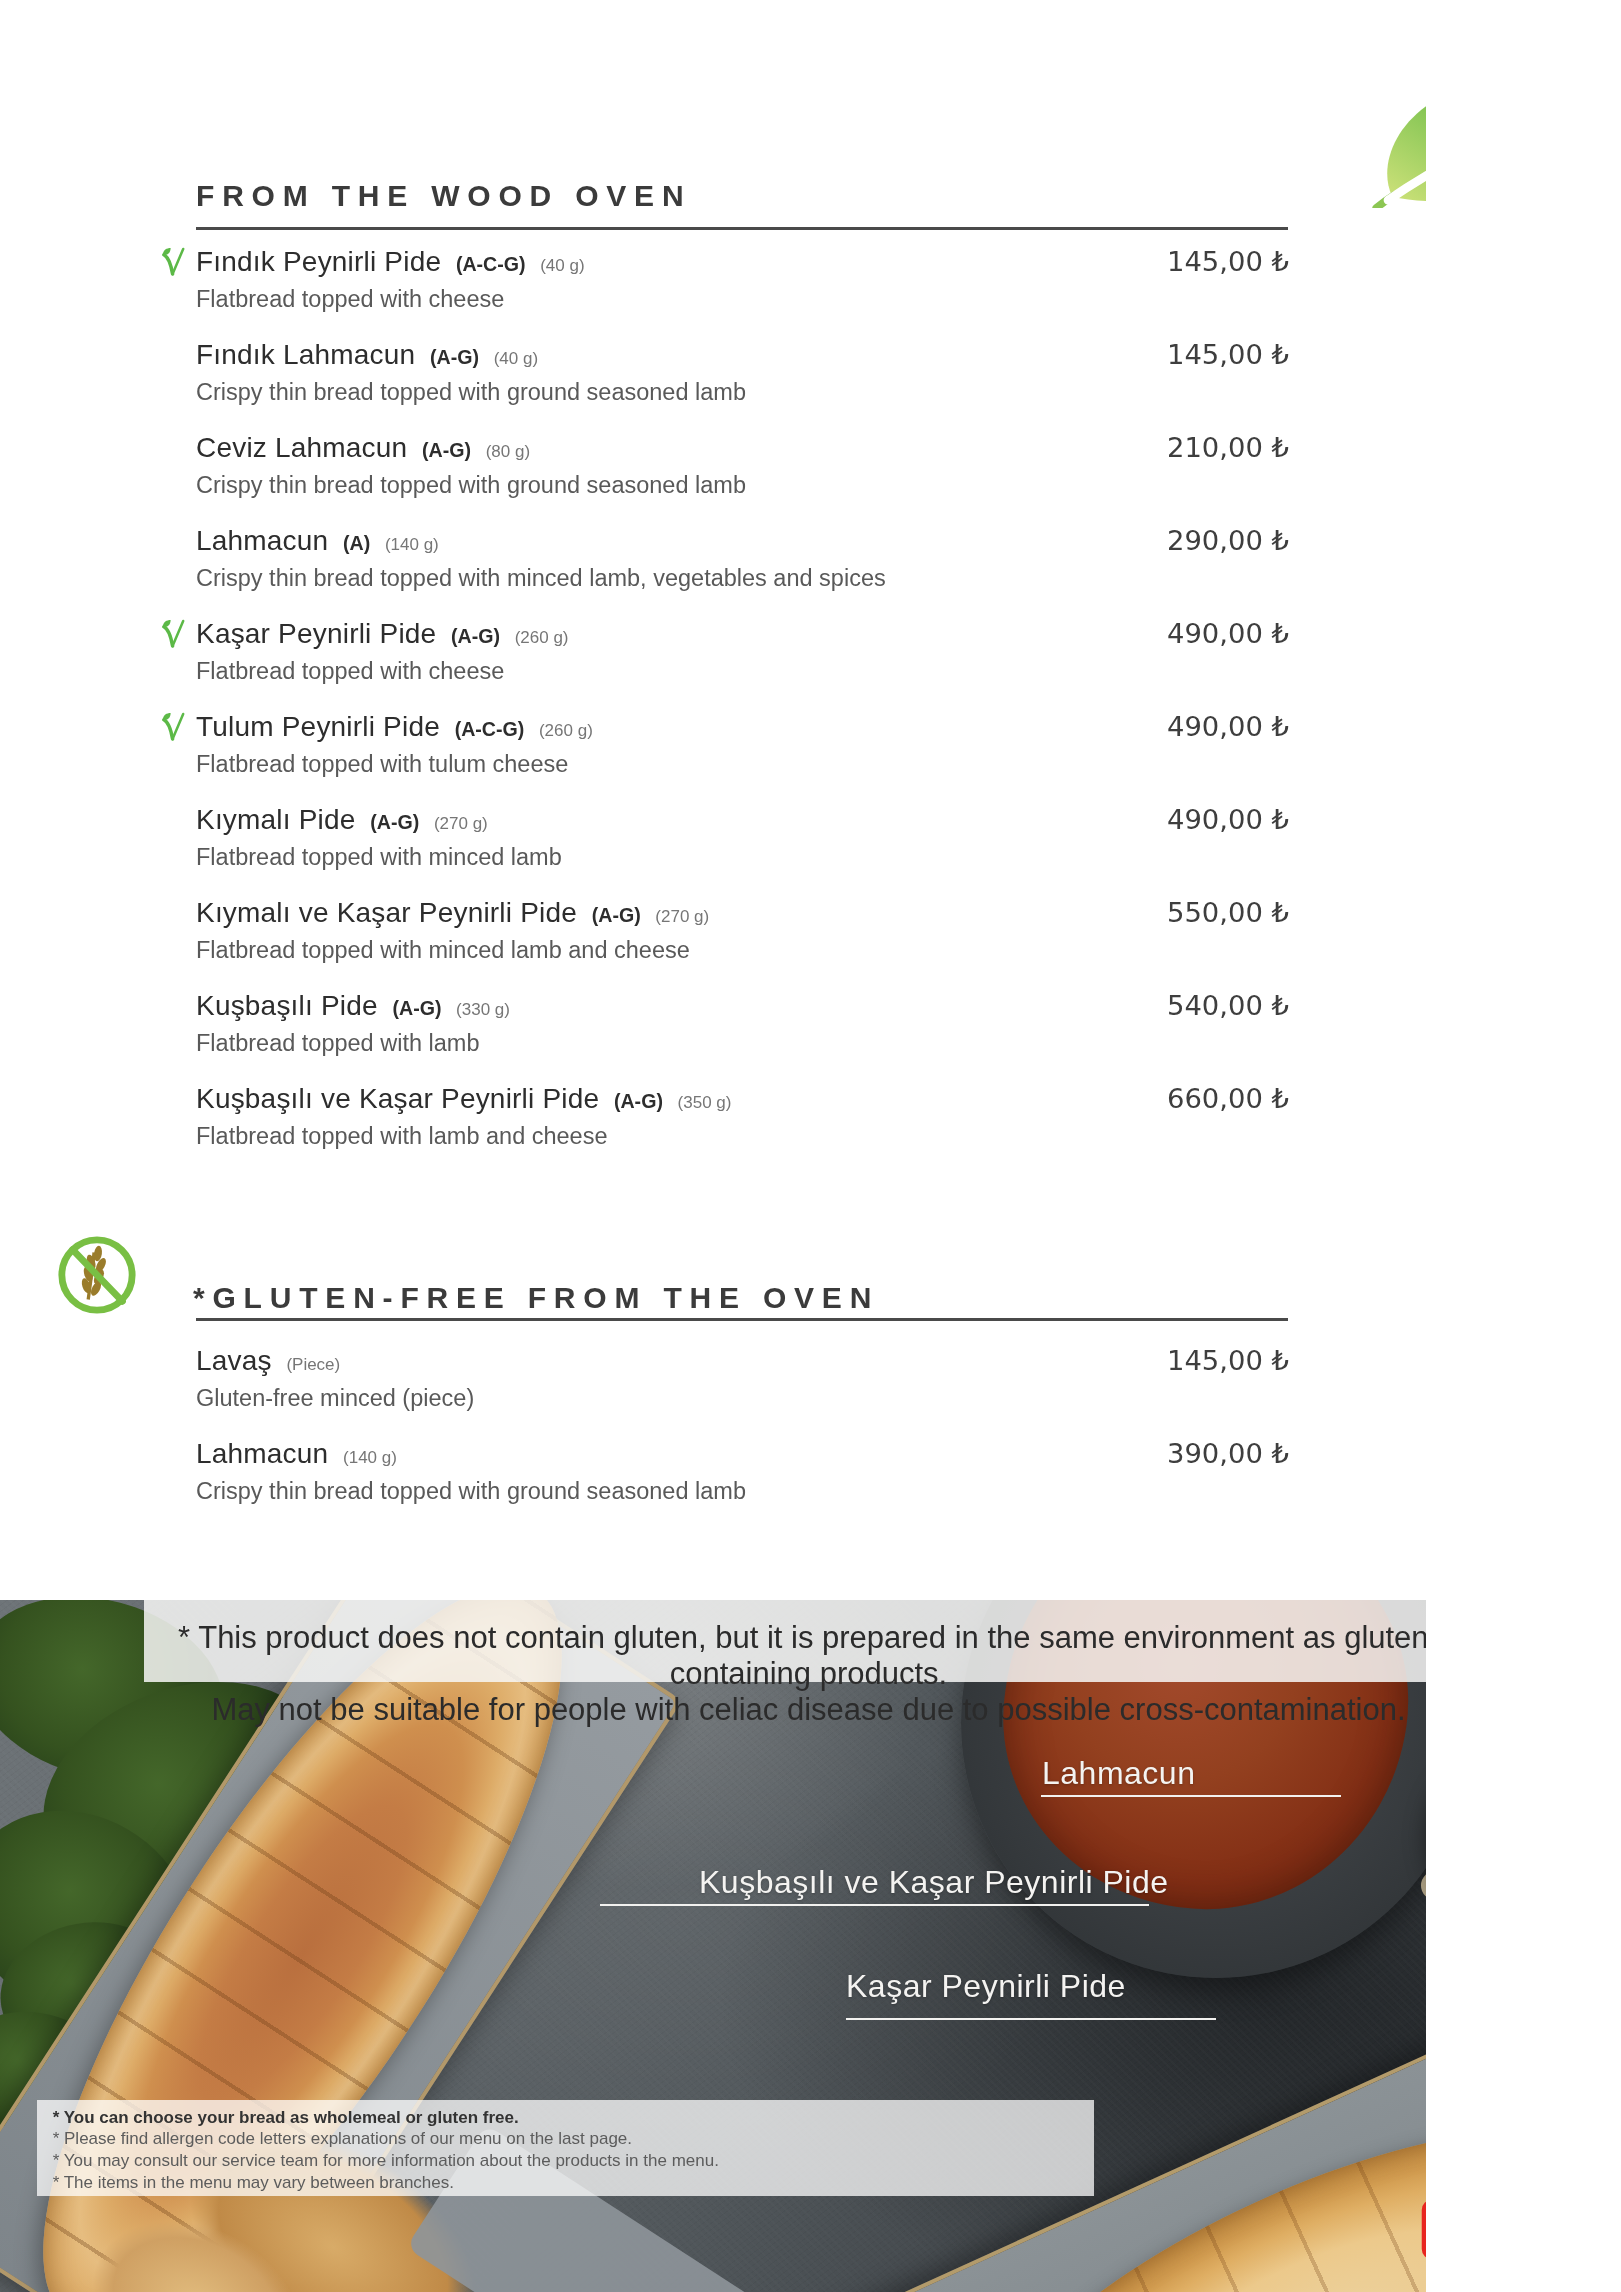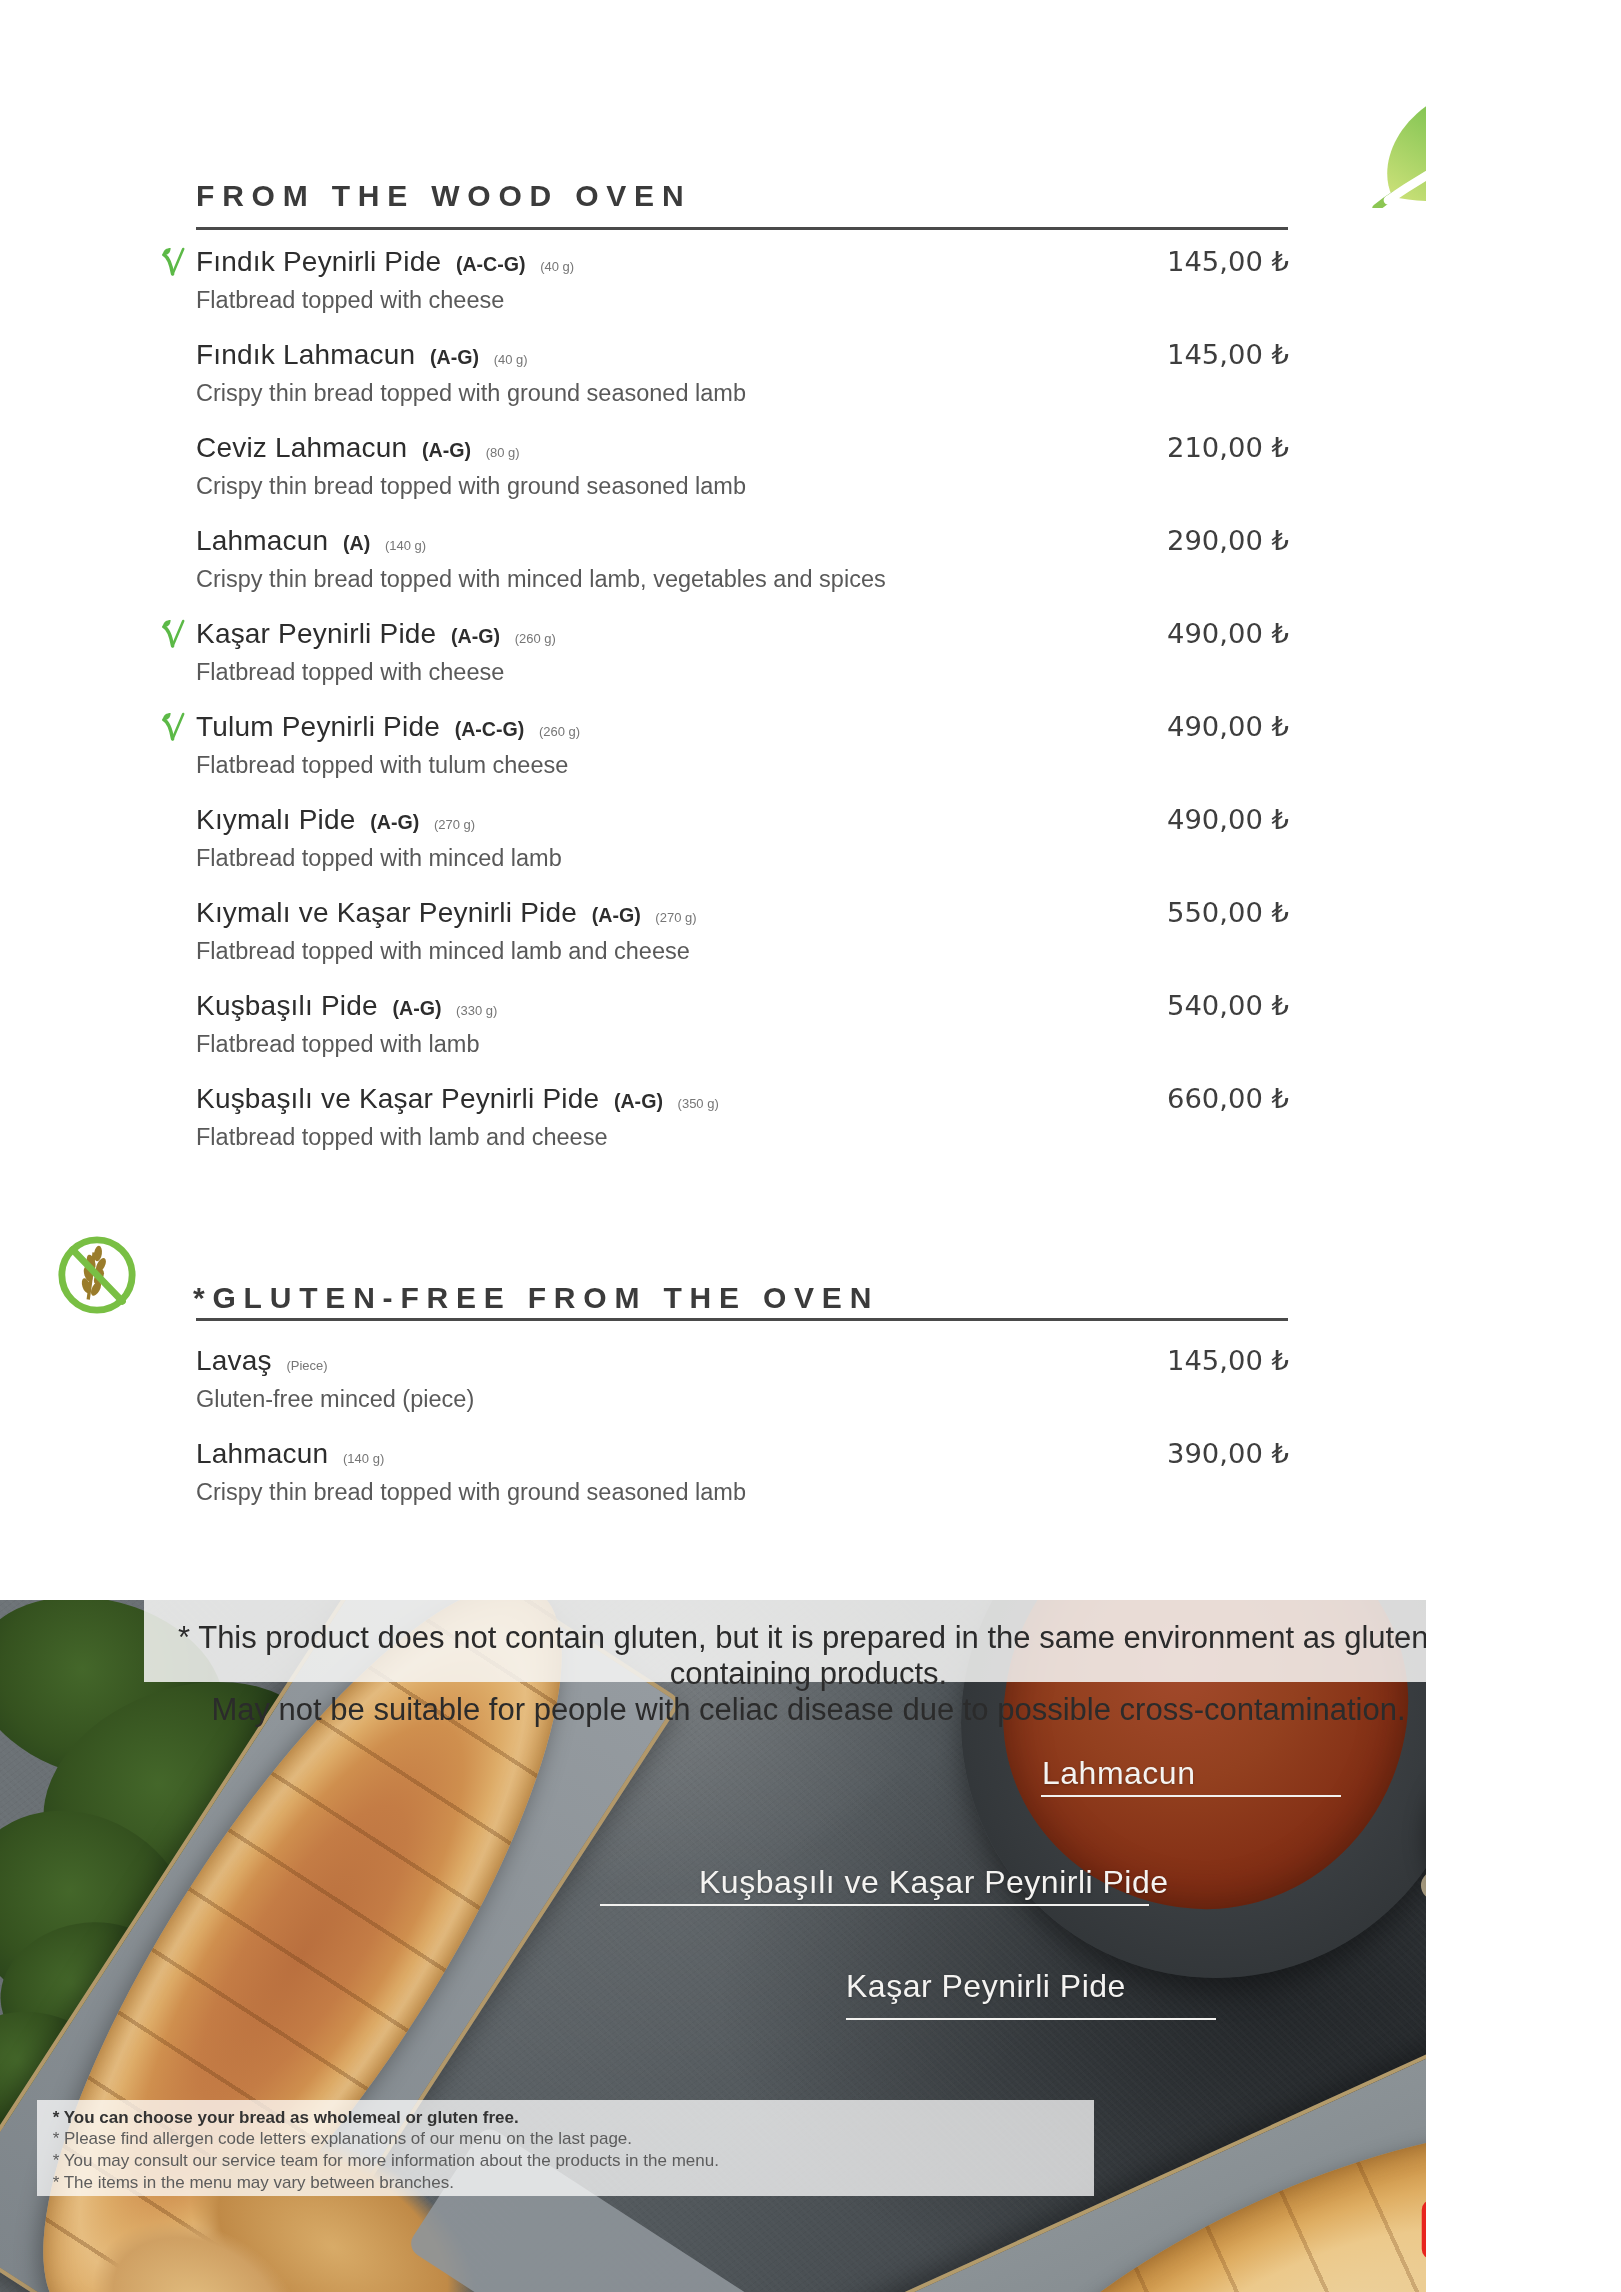--- a/index.html
+++ b/index.html
@@ -14,21 +14,21 @@
   #rule2{left:196px;top:1318px;width:1092px;}
 
   
   .items{position:absolute;width:1093px;}
   #wood-items{left:196px;top:242px;}
   #gf-items{left:196px;top:1341px;}
   .item{position:relative;height:93px;}
   .item-name-row{position:relative;font-size:28px;line-height:39px;color:#2d2d2d;white-space:nowrap;}
   .item-name{font-weight:500;letter-spacing:0.2px;}
   .allergens{font-weight:700;font-size:19.6px;margin-left:6.9px;color:#2d2d2d;}
-  .wt{font-weight:400;font-size:13px;color:#767676;margin-left:6.9px;text-align:center;}
+  .wt{font-weight:400;font-size:17px;color:#767676;margin-left:6.9px;text-align:center;}
   .price{position:absolute;right:0;top:0;font-size:27.4px;line-height:39px;color:#3e3e3e;font-family:"DejaVu Sans","Liberation Sans",sans-serif;}
   .item-desc{font-size:23.5px;line-height:29px;color:#595959;}
   .veg-badge{position:absolute;left:-36px;top:4.9px;width:29px;height:29px;}
 
   
   .gf-tab{position:absolute;left:1544px;top:1250px;width:77px;height:307px;background:#9d8132;display:flex;align-items:center;justify-content:center;}
   .gf-tab span{transform:rotate(-90deg);white-space:nowrap;font-size:22.5px;letter-spacing:6.9px;color:#4e4c3c;font-weight:700;}
 
   .gf-icon{position:absolute;left:55px;top:1233px;width:84px;height:84px;}
   .leaf-logo{position:absolute;left:1372px;top:71px;width:221px;height:137px;}

